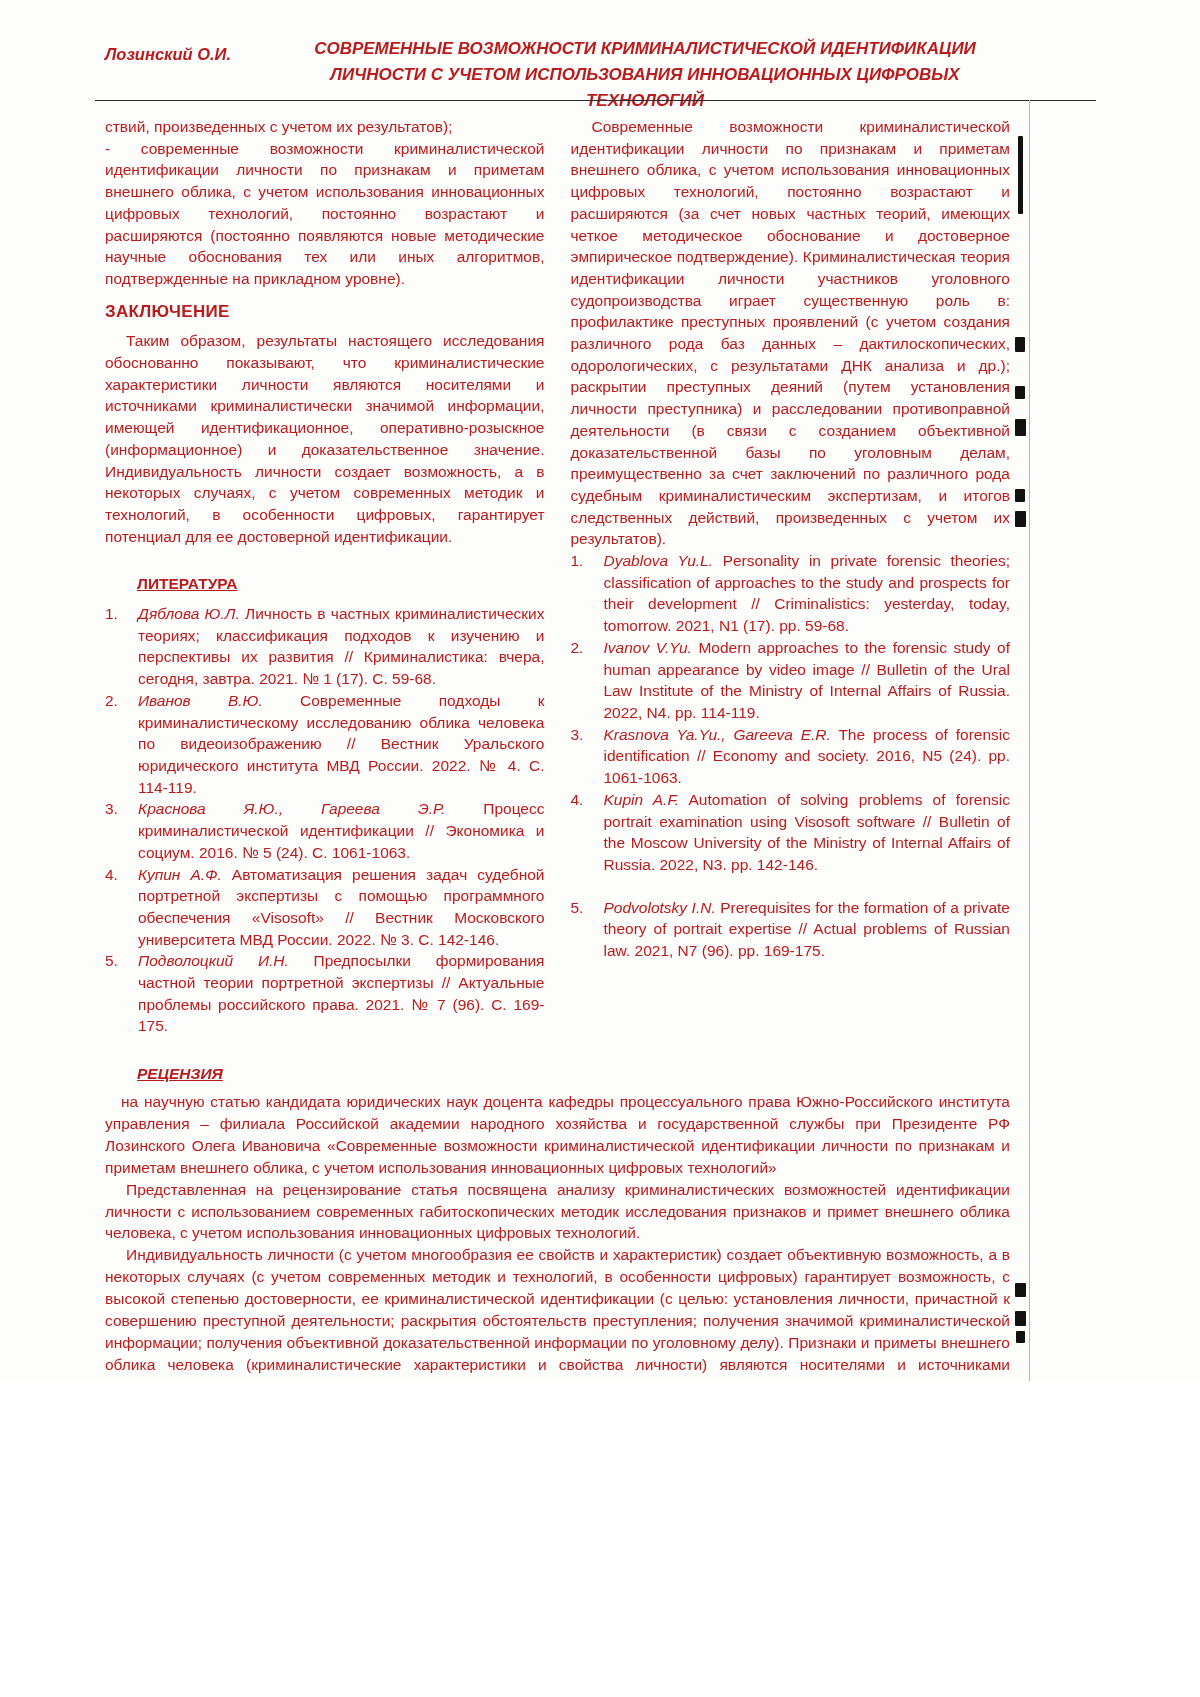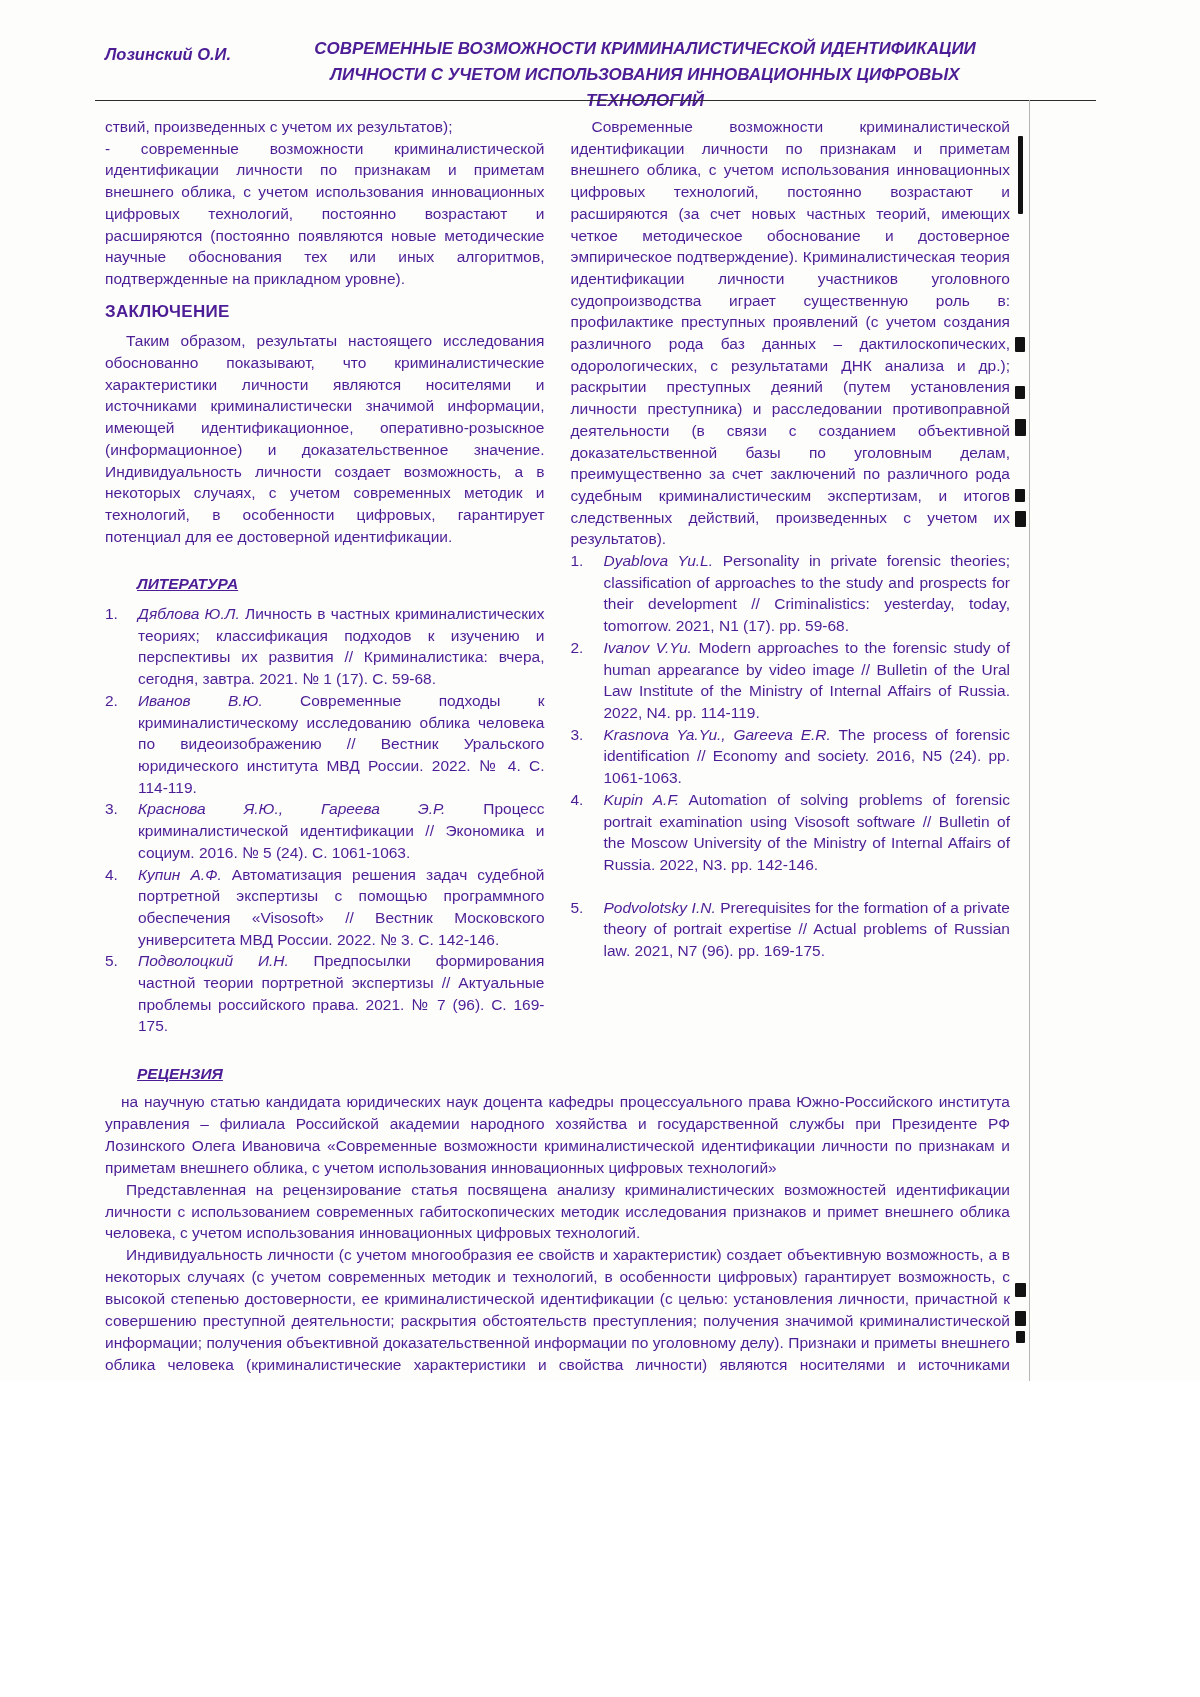--- a/index.html
+++ b/index.html
@@ -2,37 +2,37 @@
 <html lang="ru"><head>
 <meta charset="utf-8">
 <style>
   * { margin:0; padding:0; box-sizing:border-box; }
   html, body { background:#ffffff; }
   .page {
     position:relative;
     width:1200px; height:1381px;
     background:#fdfdfc;
     font-family:"Liberation Sans","DejaVu Sans",sans-serif;
-    color:#4c1d95;
+    color:#b91c1c;
     overflow:hidden;
   }
   
   .header { position:absolute; left:105px; top:36px; width:905px; display:flex; }
   .header-author { flex:0 0 175px; font-weight:700; font-style:italic; font-size:16.5px; padding-top:9px; }
   .header-titles { flex:1; text-align:center; font-weight:700; font-style:italic; font-size:17px; line-height:26px; }
   .header-rule { position:absolute; left:95px; top:100px; width:1001px; border-top:1.7px solid #2c2c2c; }
   
   .body-flow { position:absolute; left:105px; top:116px; width:905px; }
   .columns { display:flex; gap:26px; }
   .col { flex:1; font-size:15.5px; line-height:21.7px; text-align:justify; }
   .col p { text-align:justify; }
   p.indent { text-indent:21px; }
   p.cont { text-indent:0; }
   .section-heading { font-size:17px; font-weight:600; letter-spacing:.3px; margin:11px 0 8px; text-align:left; }
-  .list-heading { font-style:italic; font-weight:700; text-decoration:underline; font-size:15.5px; margin:26px 0 8px 32px; text-align:left; }
+  .list-heading { font-weight:700; text-decoration:underline; font-size:15.5px; margin:26px 0 8px 32px; text-align:left; }
   .ref-list { list-style:none; }
   .ref { display:flex; }
   .ref-num { flex:0 0 33px; }
   .ref-body { flex:1; text-align:justify; }
   .ref-author { font-style:italic; }
   .ref-gap { margin-top:21px; }
   
   .review { margin-top:26px; font-size:15.5px; line-height:21.9px; }
   .review-heading { font-style:italic; font-weight:700; text-decoration:underline; font-size:15.5px; margin:0 0 6px 32px; }
   .review p { text-align:justify; }

